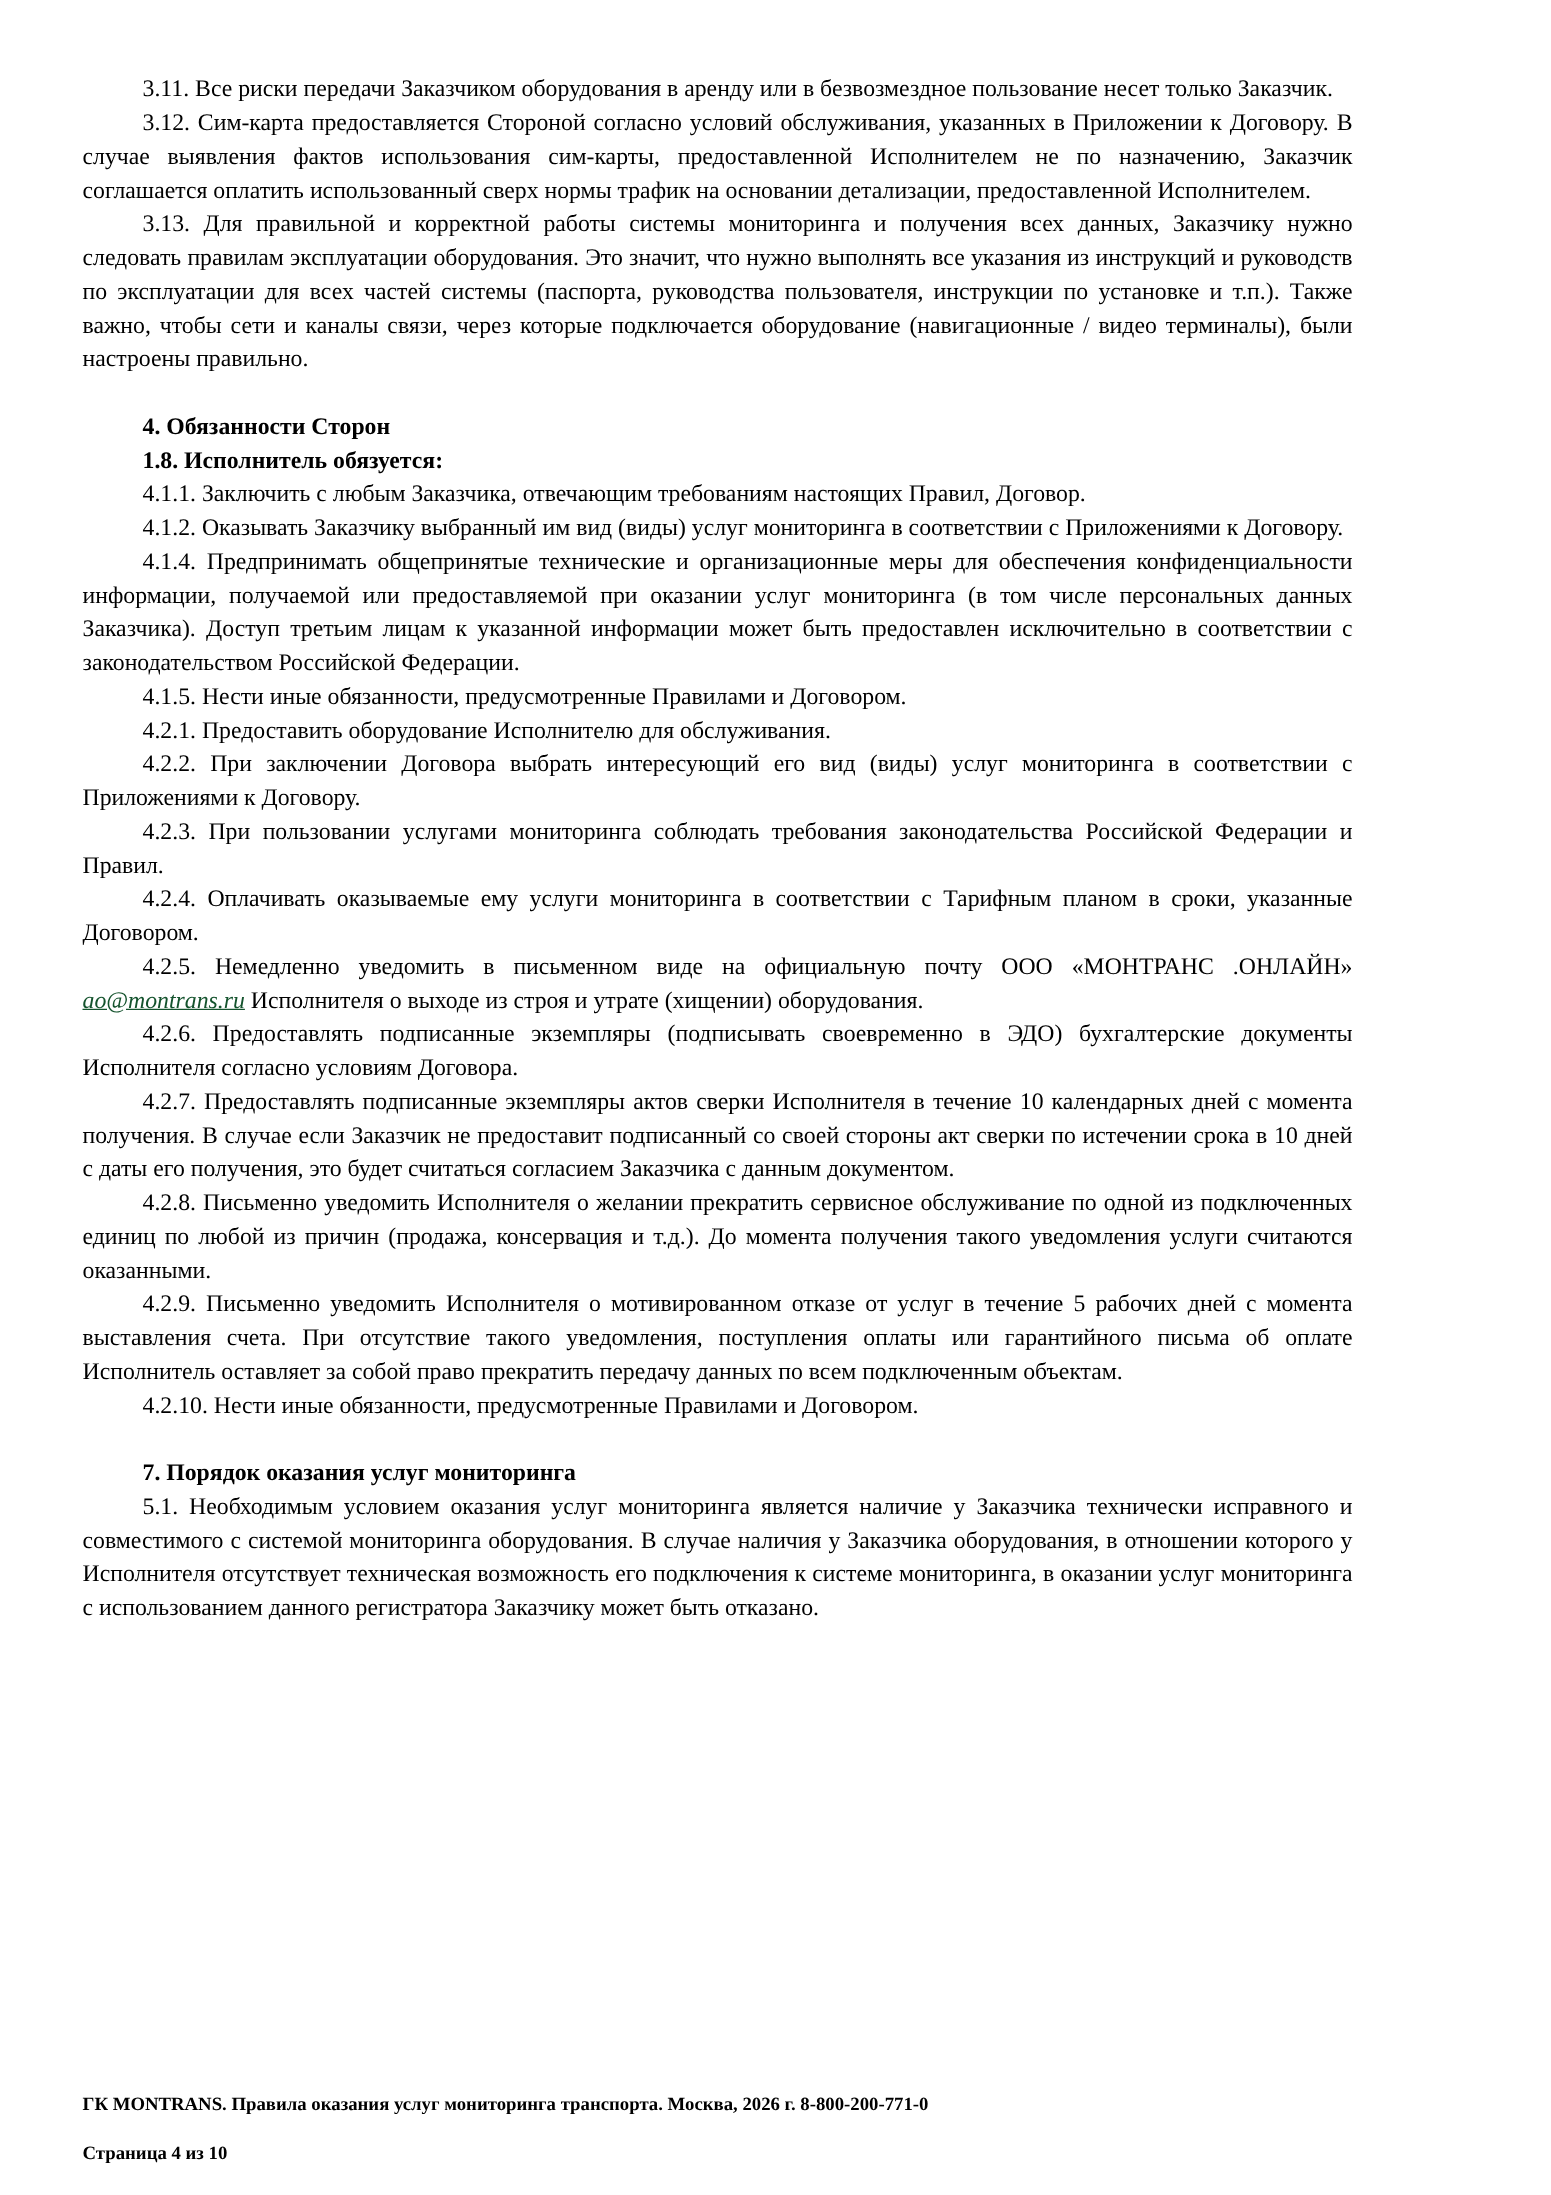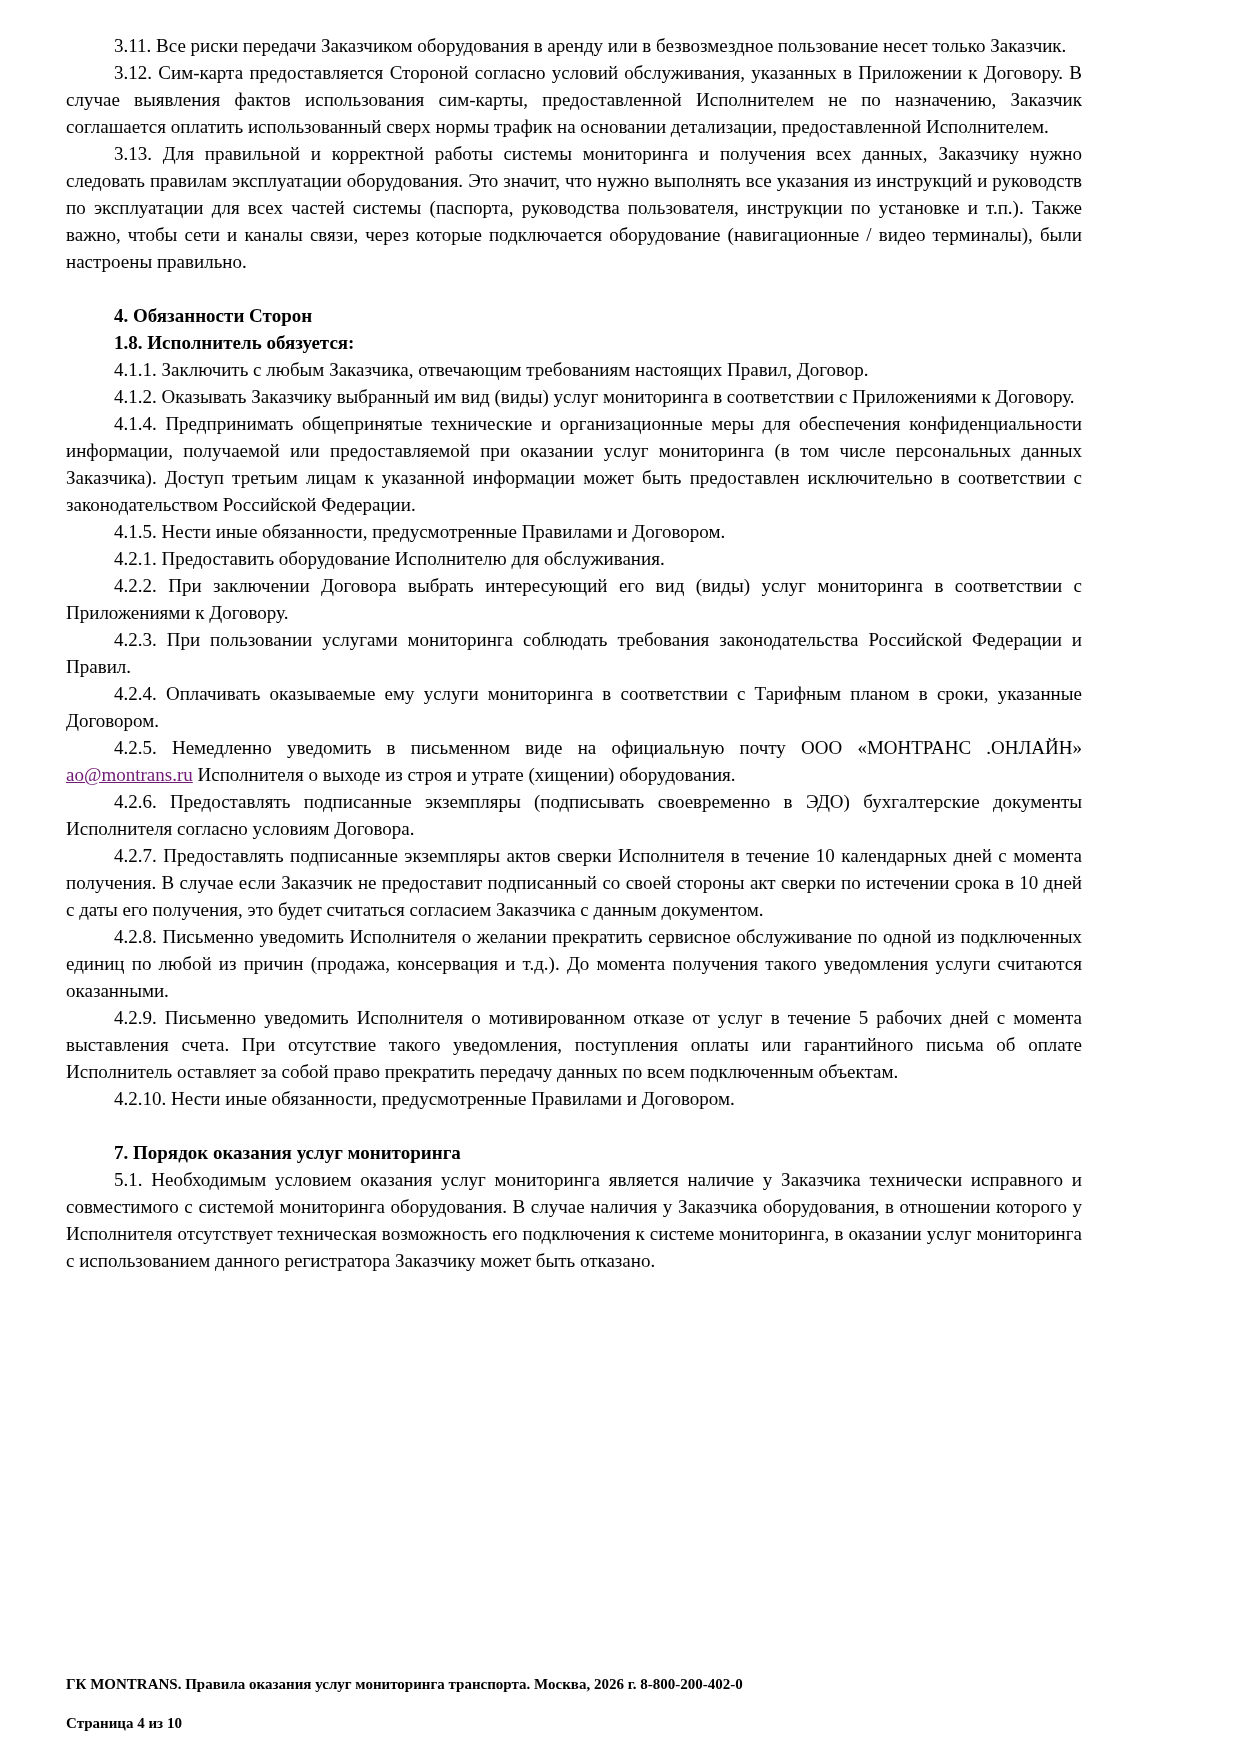--- a/index.html
+++ b/index.html
@@ -13,40 +13,41 @@
     overflow: hidden;
   }
   .page {
     position: absolute;
     inset: 0;
     background: #ffffff;
   }
   .doc-content {
     position: absolute;
     left: 66px;
-    top: 32px;
+    top: 58px;
     width: 1016px;
   }
   .para {
     font-size: 19px;
     line-height: 27px;
     text-align: justify;
     text-indent: 48px;
   }
   .para.heading {
     font-weight: bold;
     text-align: left;
   }
   .para.space-before {
     margin-top: 27px;
   }
   .para a {
-    color: #701a75;
+    color: #14532d;
     text-decoration: underline;
     cursor: pointer;
+    font-style: italic;
   }
   .page-footer {
     position: absolute;
     left: 66px;
     top: 1676px;
     width: 1016px;
     font-family: "Liberation Serif", "DejaVu Serif", serif;
   }
   .footer-line {
     font-size: 15px;
@@ -83,16 +84,16 @@
       <p class="para">4.2.6.  Предоставлять  подписанные  экземпляры  (подписывать  своевременно  в  ЭДО) бухгалтерские документы Исполнителя согласно условиям Договора.</p>
       <p class="para">4.2.7.  Предоставлять подписанные экземпляры актов сверки Исполнителя в течение 10 календарных дней с момента получения. В случае если Заказчик не предоставит подписанный со своей стороны акт сверки по истечении срока в 10 дней с даты его получения, это будет считаться согласием Заказчика с данным документом.</p>
       <p class="para">4.2.8.  Письменно уведомить Исполнителя о желании прекратить сервисное обслуживание по одной из подключенных единиц по любой из причин (продажа, консервация и т.д.). До момента получения такого уведомления услуги считаются оказанными.</p>
       <p class="para">4.2.9. Письменно уведомить Исполнителя о мотивированном отказе от услуг в течение 5 рабочих дней с момента выставления счета. При отсутствие такого уведомления, поступления оплаты или гарантийного письма об оплате Исполнитель оставляет за собой право прекратить передачу данных по всем подключенным объектам.</p>
       <p class="para">4.2.10. Нести иные обязанности, предусмотренные Правилами и Договором.</p>
       <p class="para heading space-before">7.  Порядок оказания услуг мониторинга</p>
       <p class="para">5.1.  Необходимым условием оказания услуг мониторинга является наличие у Заказчика технически исправного и совместимого с системой мониторинга оборудования. В случае наличия у Заказчика оборудования, в отношении которого у Исполнителя отсутствует техническая возможность его подключения к системе мониторинга, в оказании услуг мониторинга с использованием данного регистратора Заказчику может быть отказано.</p>
     </div>
 
   <div class="page-footer">
-    <div class="footer-line">ГК MONTRANS. Правила оказания услуг мониторинга транспорта. Москва, 2026 г. 8-800-200-402-0</div>
+    <div class="footer-line">ГК MONTRANS. Правила оказания услуг мониторинга транспорта. Москва, 2026 г. 8-800-200-771-0</div>
     <div class="footer-page">Страница 4 из 10</div>
   </div>
 </div>
 
 </body></html>

